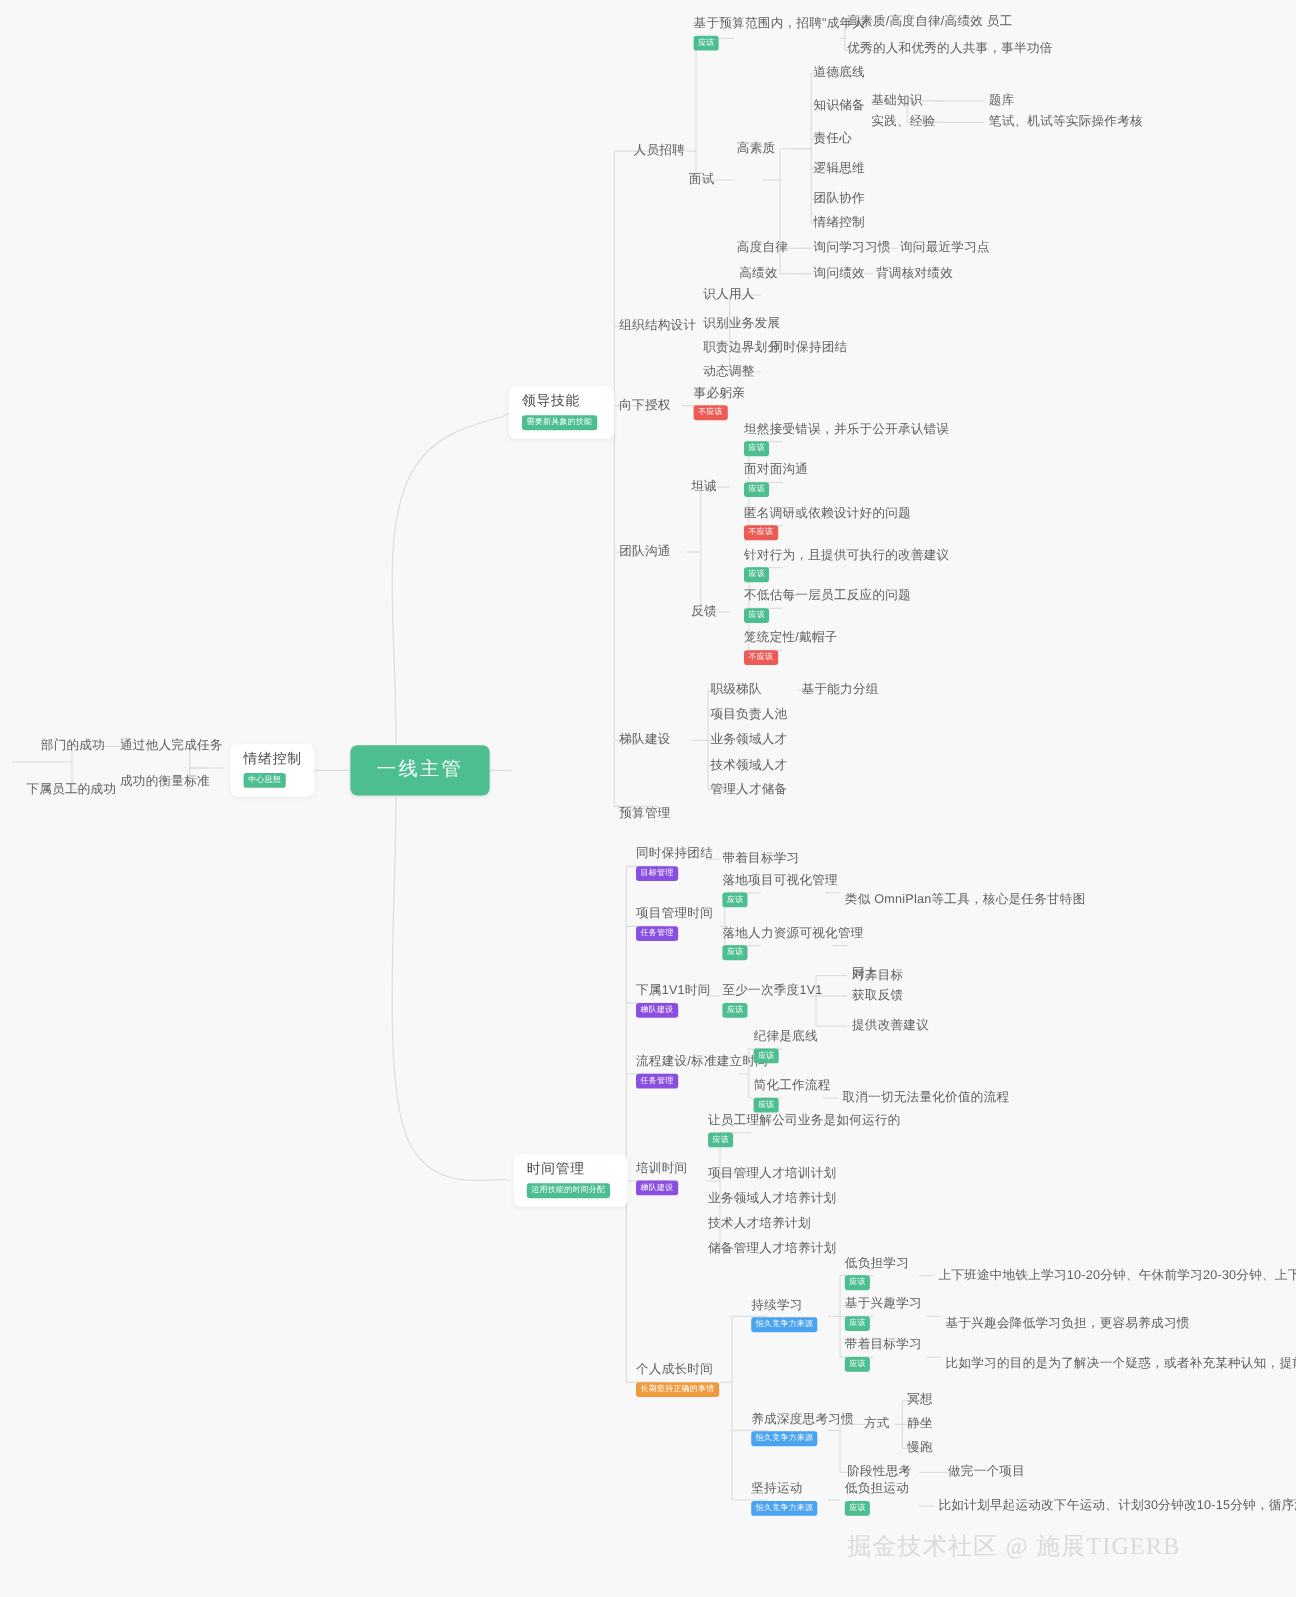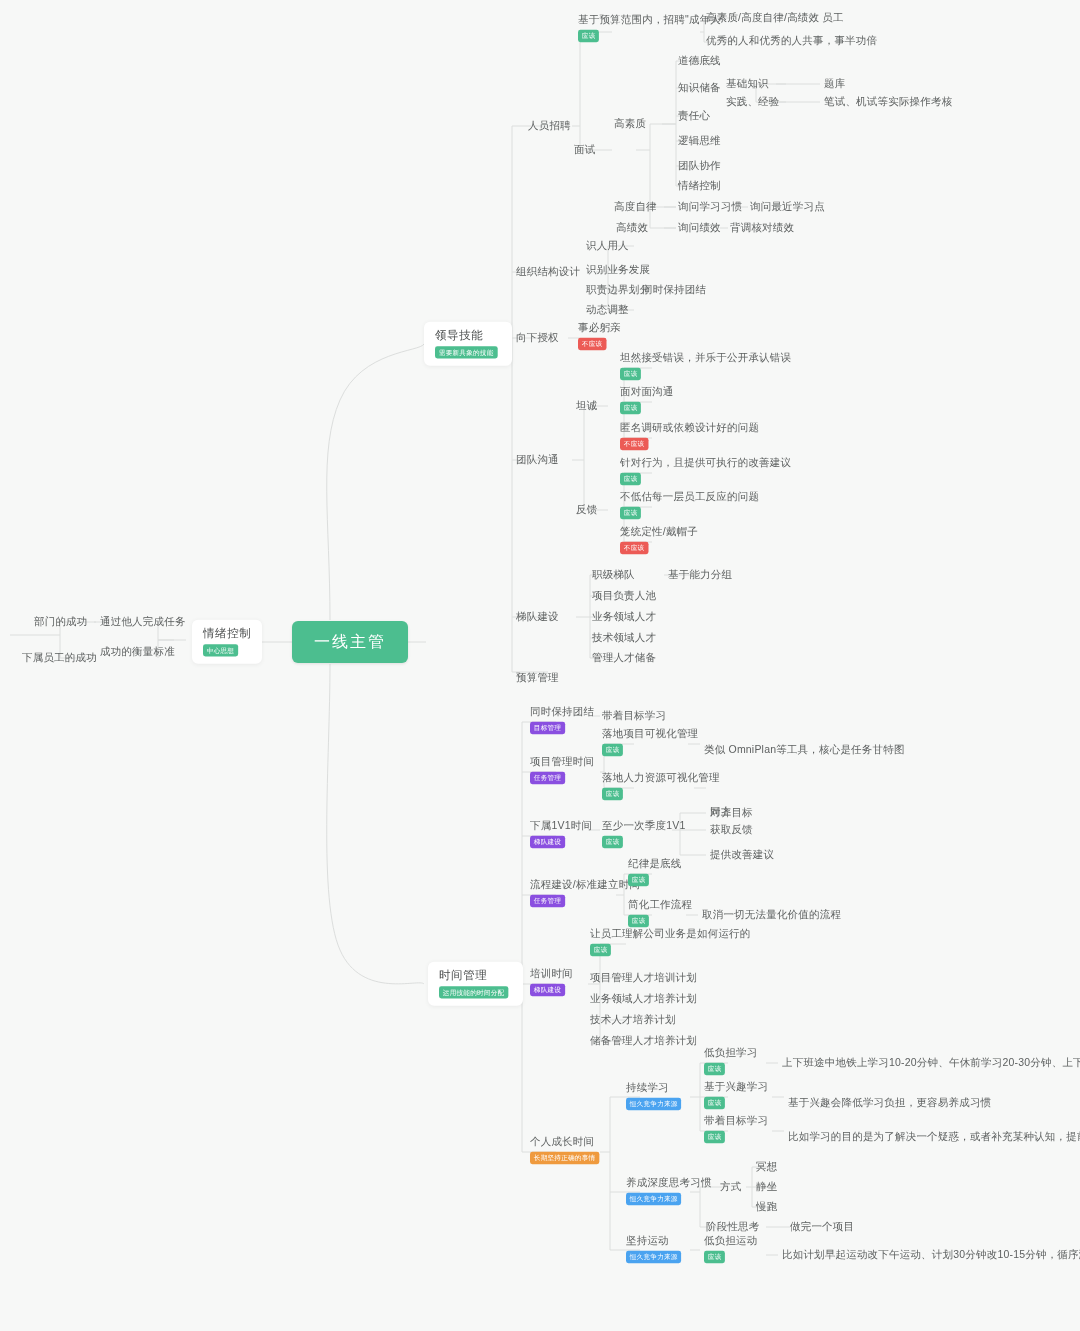--- a/index.html
+++ b/index.html
@@ -594,13 +594,14 @@
     <span class="badge b-blue">恒久竞争力来源</span>
   </div>
   <div class="node tagged" style="left:704px; top:1249px;">
     <span class="t">低负担运动</span>
     <span class="badge b-green">应该</span>
   </div>
   <div class="node" style="left:782px; top:1255px;">
     <span class="t">比如计划早起运动改下午运动、计划30分钟改10-15分钟，循序渐进</span>
   </div>
 
+  <div id="watermark">掘金技术社区 @ 施展TIGERB</div>
 </div>
 
 </body></html>

